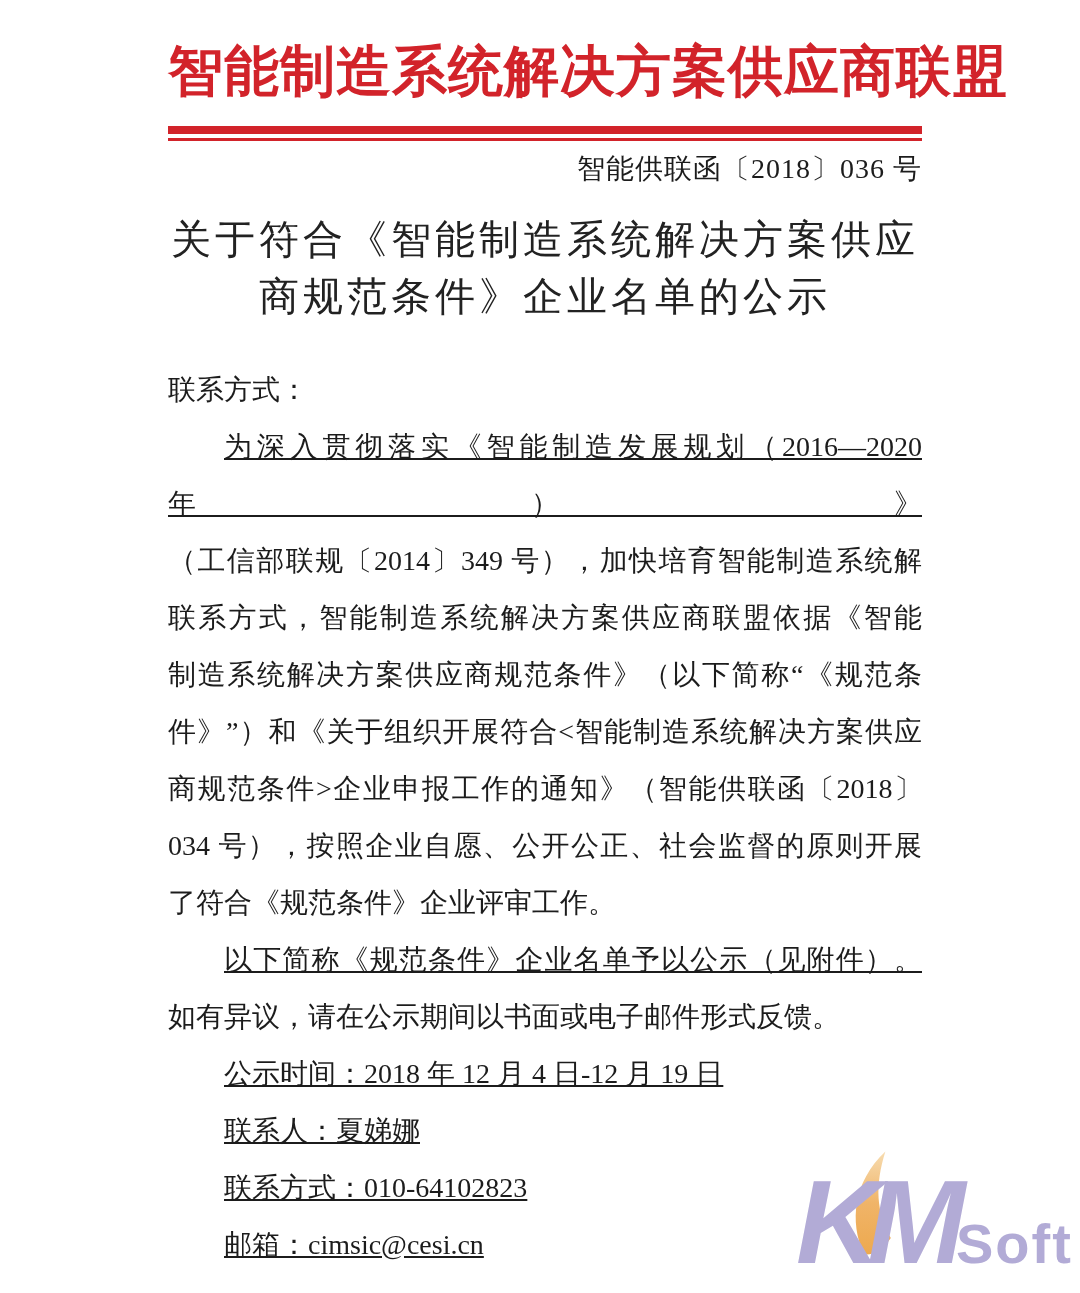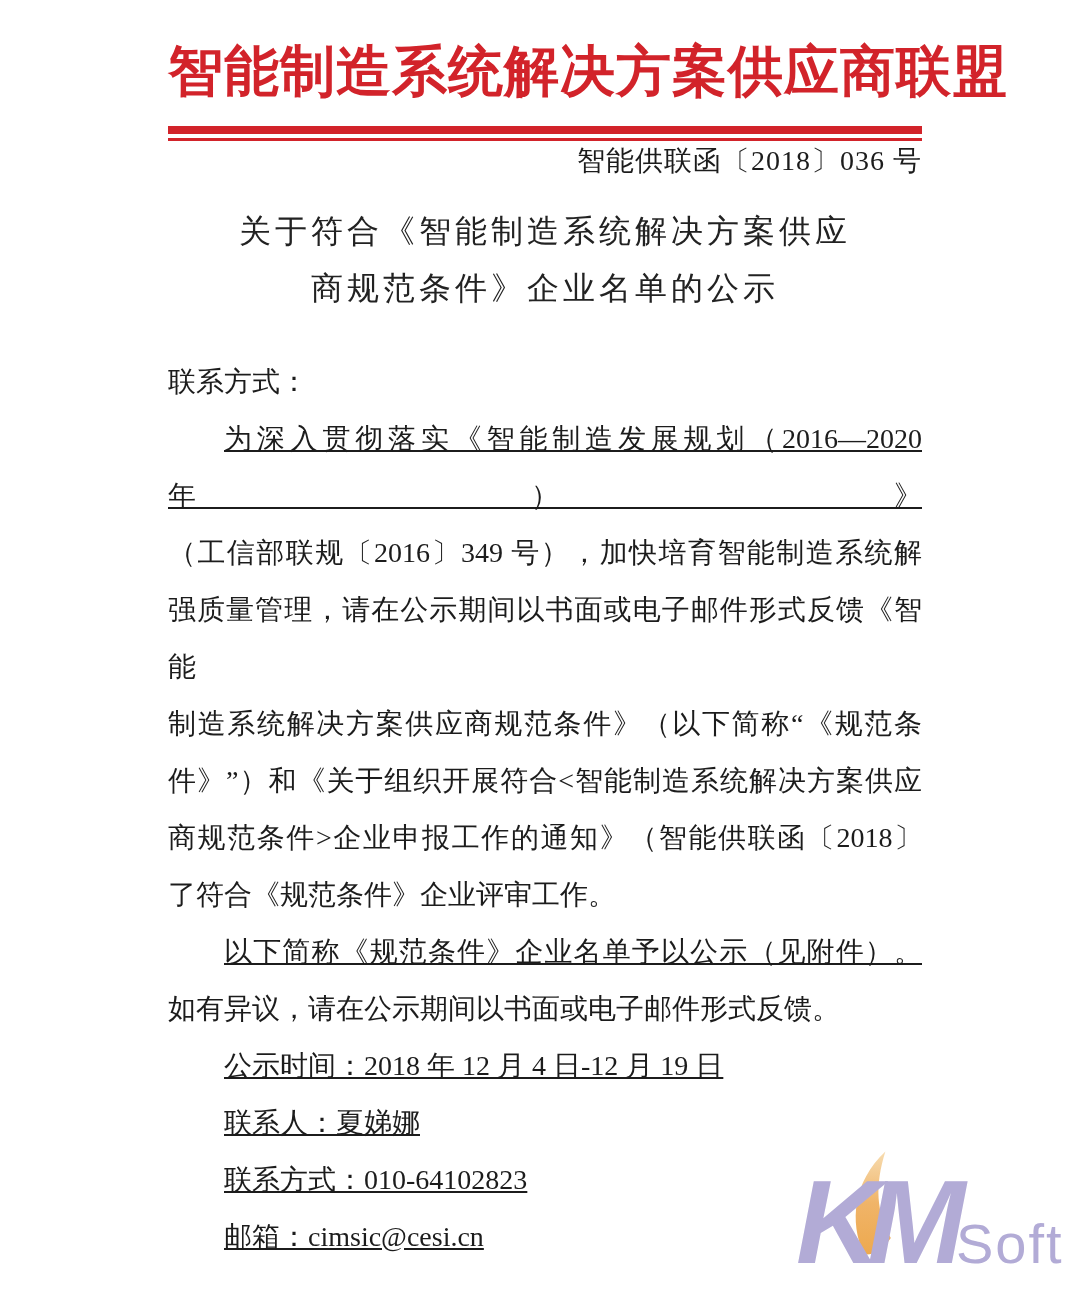--- a/index.html
+++ b/index.html
@@ -31,32 +31,32 @@
     letter-spacing: 1px;
     white-space: nowrap;
     font-family: "Liberation Serif", "DejaVu Serif", serif;
   }
   .header-rule { margin-top: 20px; }
   .rule-thick { height: 8px; background: #d2232a; }
   .rule-gap   { height: 4px; background: #ffffff; }
   .rule-thin  { height: 3px; background: #d2232a; }
   
   .doc-number {
-    margin-top: 2px;
+    margin-top: 10px;
     text-align: right;
     font-size: 28px;
     line-height: 36px;
     color: #1c1c1c;
     letter-spacing: 1px;
   }
   
   .doc-title {
     margin-top: 24px;
     text-align: center;
-    font-size: 32px;
+    font-size: 40px;
     line-height: 57px;
     font-weight: 500;
     color: #222222;
     letter-spacing: 4px;
   }
   .title-line { display: block; white-space: nowrap; }
   
   .doc-body {
     margin-top: 36px;
     font-size: 28px;
@@ -96,21 +96,21 @@
     font-weight: 800;
     letter-spacing: -14px;
     color: #b2abd6;
   }
   .wm-soft {
     position: absolute;
     left: 160px;
     top: 66px;
     font-size: 56px;
     line-height: 60px;
-    font-weight: 400;
+    font-weight: 700;
     letter-spacing: 2px;
     color: #b2abd6;
   }
 </style>
 </head>
 <body>
 
 <div class="page">
   <div class="content">
 
@@ -126,25 +126,26 @@
     <div class="doc-number">智能供联函〔2018〕036 号</div>
 
     <h2 class="doc-title">
       <span class="title-line">关于符合《智能制造系统解决方案供应</span>
       <span class="title-line">商规范条件》企业名单的公示</span>
     </h2>
 
     <div class="doc-body">
       <span class="line">联系方式：</span>
       <span class="line fill indent">为深入贯彻落实《智能制造发展规划（2016—2020 年）》</span>
-      <span class="line fill">（工信部联规〔2016〕349 号），加快培育智能制造系统解</span>
-      <span class="line fill">强质量管理，请在公示期间以书面或电子邮件形式反馈《智能</span>
+      <span class="line fill">（工信部联规〔2014〕349 号），加快培育智能制造系统解</span>
+      <span class="line fill">联系方式，智能制造系统解决方案供应商联盟依据《智能</span>
       <span class="line fill">制造系统解决方案供应商规范条件》（以下简称“《规范条</span>
       <span class="line fill">件》”）和《关于组织开展符合&lt;智能制造系统解决方案供应</span>
       <span class="line fill">商规范条件&gt;企业申报工作的通知》（智能供联函〔2018〕</span>
+      <span class="line fill">034 号），按照企业自愿、公开公正、社会监督的原则开展</span>
       <span class="line">了符合《规范条件》企业评审工作。</span>
       <span class="line fill indent">以下简称《规范条件》企业名单予以公示（见附件）。</span>
       <span class="line">如有异议，请在公示期间以书面或电子邮件形式反馈。</span>
       <span class="line indent">公示时间：2018 年 12 月 4 日-12 月 19 日</span>
       <span class="line indent">联系人：夏娣娜</span>
       <span class="line indent">联系方式：010-64102823</span>
       <span class="line indent">邮箱：cimsic@cesi.cn</span>
     </div>
   </div>
 

